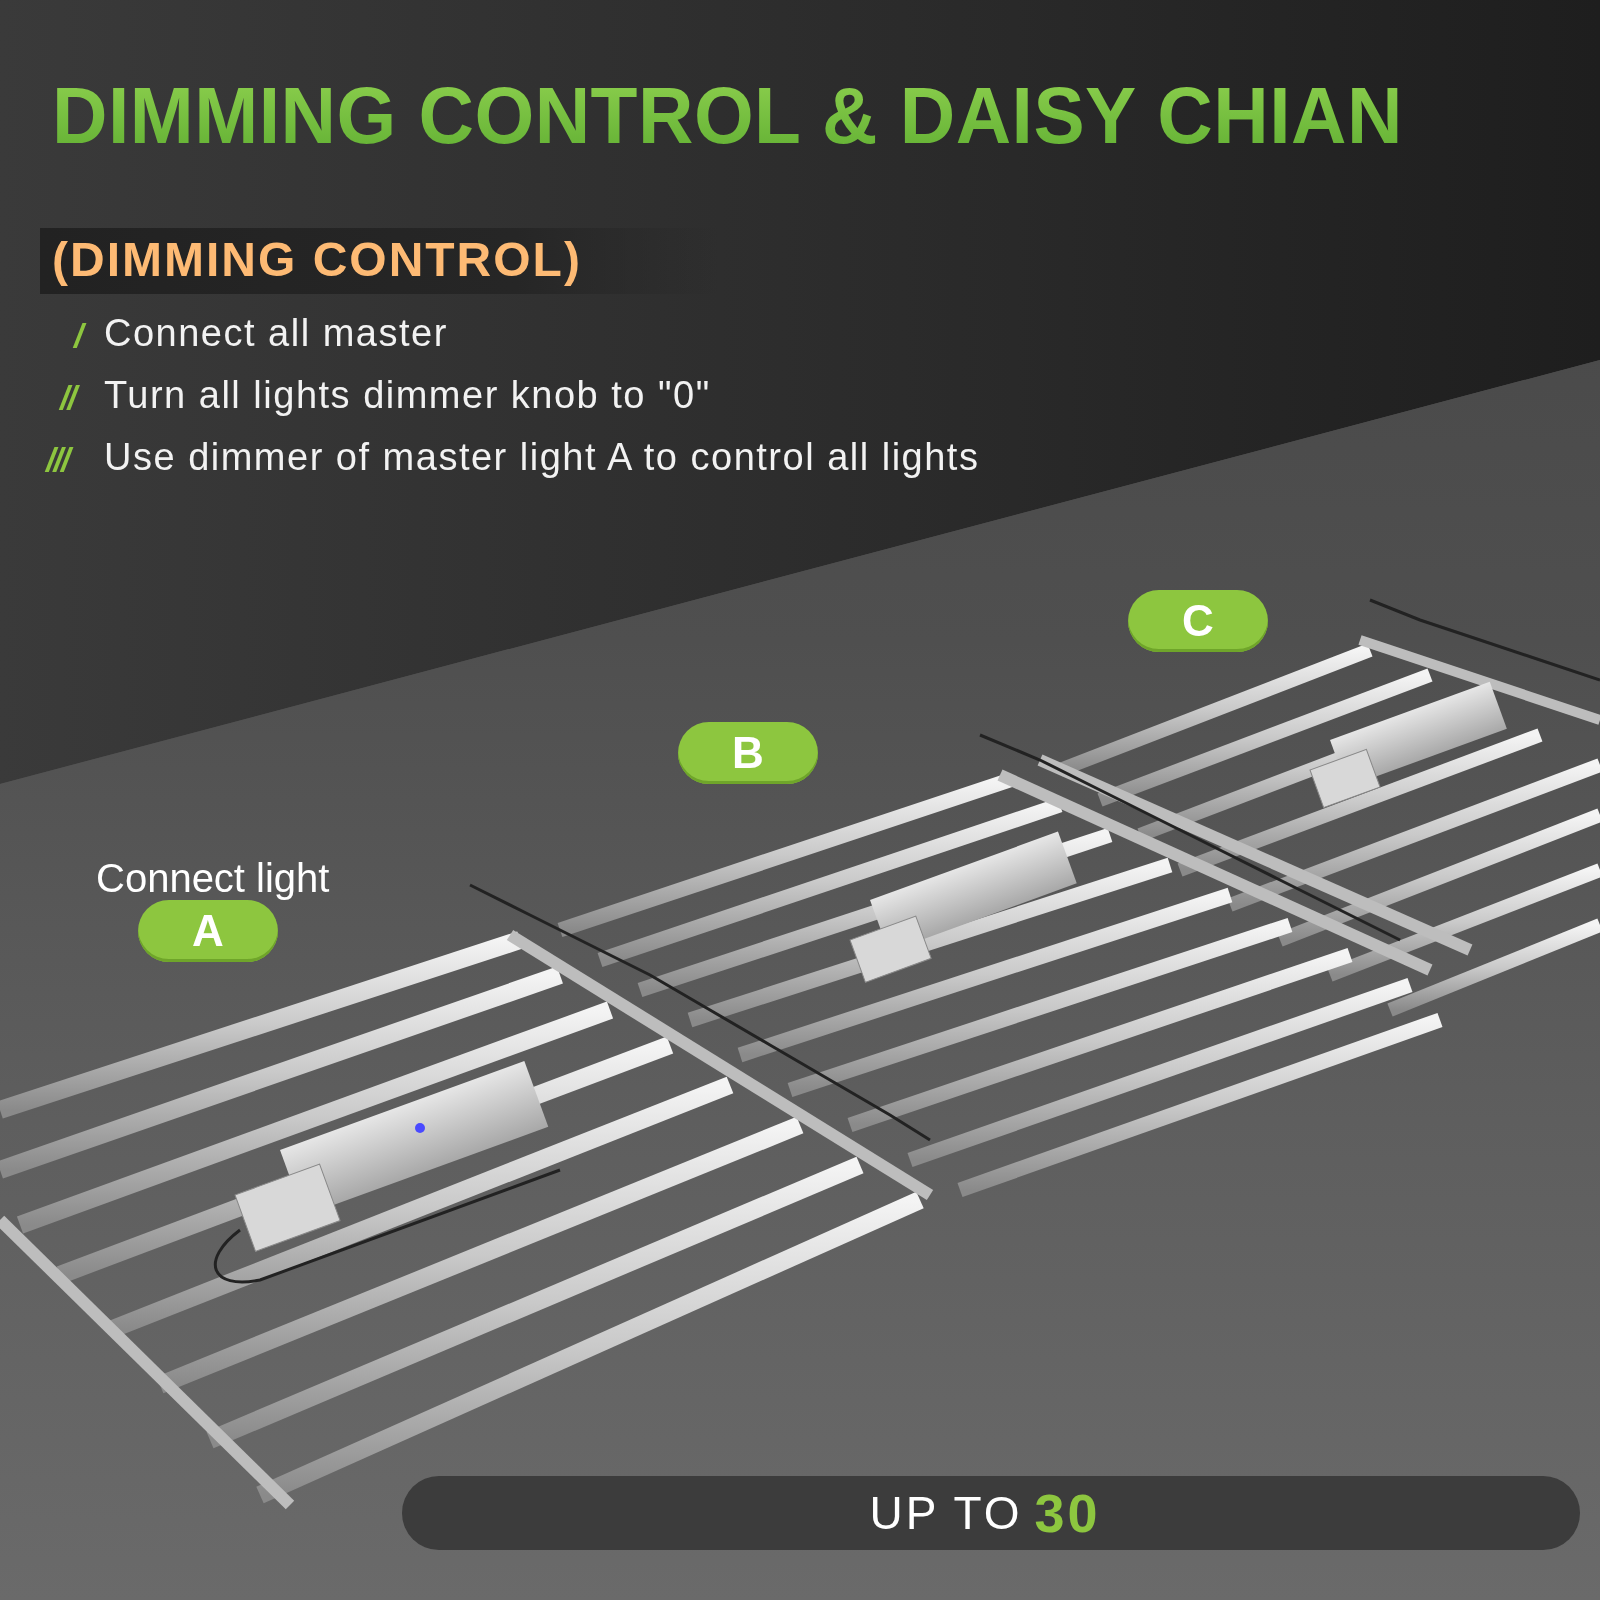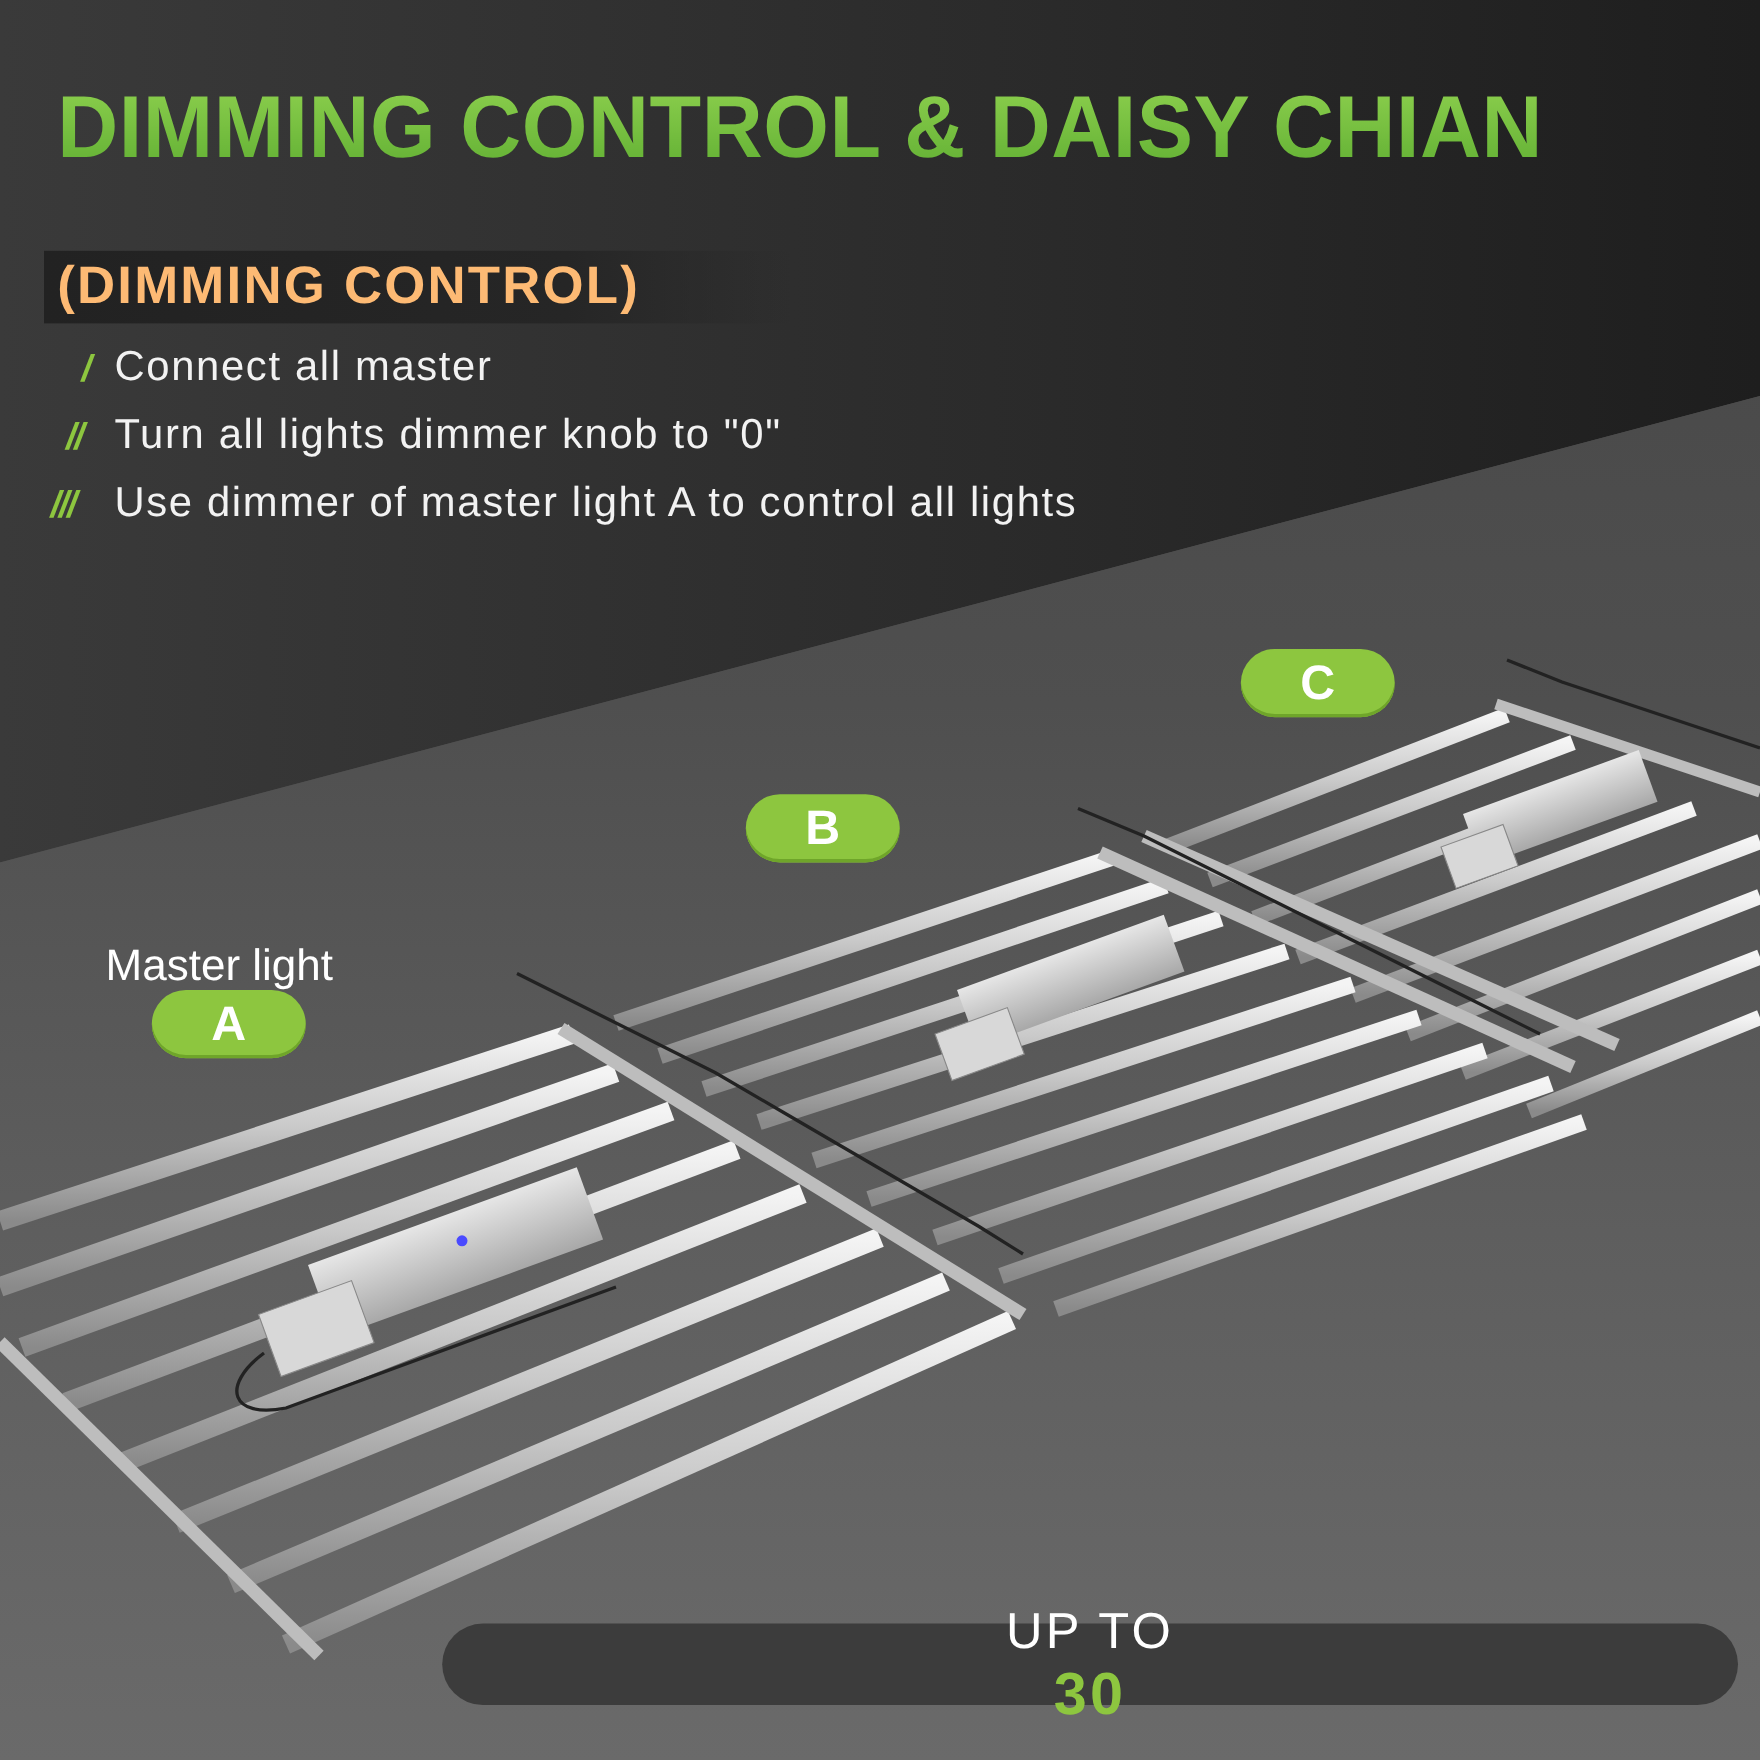--- a/index.html
+++ b/index.html
@@ -55,21 +55,21 @@
   }
   .master-label {
     position: absolute; left: 96px; top: 856px;
     font-size: 40px; color: #ffffff; white-space: nowrap;
   }
   .fixtures { position: absolute; inset: 0; }
   .footer-bar {
     position: absolute; left: 402px; top: 1476px; width: 1178px; height: 74px;
     border-radius: 37px; background: #3c3c3c;
     display: flex; align-items: center; justify-content: center;
-    font-size: 46px; color: #ffffff; letter-spacing: 3px; white-space: nowrap; flex-direction: column;
+    font-size: 46px; color: #ffffff; letter-spacing: 3px; white-space: nowrap;
   }
   .footer-bar .num { color: #8dc63f; font-weight: bold; font-size: 54px; margin: 0 12px; }
 </style>
 </head>
 <body>
 
 <div class="bg-top"></div>
 <div class="bg-floor"></div>
 
 <div class="headline">DIMMING CONTROL &amp; DAISY CHIAN</div>
@@ -155,21 +155,21 @@
     <line x1="0" y1="1220" x2="290" y2="1505" stroke="#bdbdbd" stroke-width="12"></line>
     <line x1="510" y1="935" x2="930" y2="1195" stroke="#bdbdbd" stroke-width="12"></line>
     <rect x="280" y="1150" width="260" height="70" fill="url(#driver)" transform="rotate(-20 280 1150)"></rect>
     <circle cx="420" cy="1128" r="5" fill="#4a4aff"></circle>
     <rect x="235" y="1195" width="90" height="60" fill="#d8d8d8" stroke="#888" transform="rotate(-20 235 1195)"></rect>
     <path d="M 240 1230 C 200 1260, 210 1290, 260 1280 L 560 1170" fill="none" stroke="#222" stroke-width="3"></path>
     <polyline points="470,885 530,915 590,945 650,975 710,1010 770,1045 830,1080 890,1115 930,1140" fill="none" stroke="#222" stroke-width="3"></polyline>
   </g>
 </svg>
 
-<div class="master-label">Master light</div>
+<div class="master-label">Connect light</div>
 <div class="pill" style="left:138px; top:900px;">A</div>
 <div class="pill" style="left:678px; top:722px;">B</div>
 <div class="pill" style="left:1128px; top:590px;">C</div>
 
 <div class="footer-bar">
   <span>UP TO</span>
   <span class="num">30</span>
 </div>
 
 </body></html>

